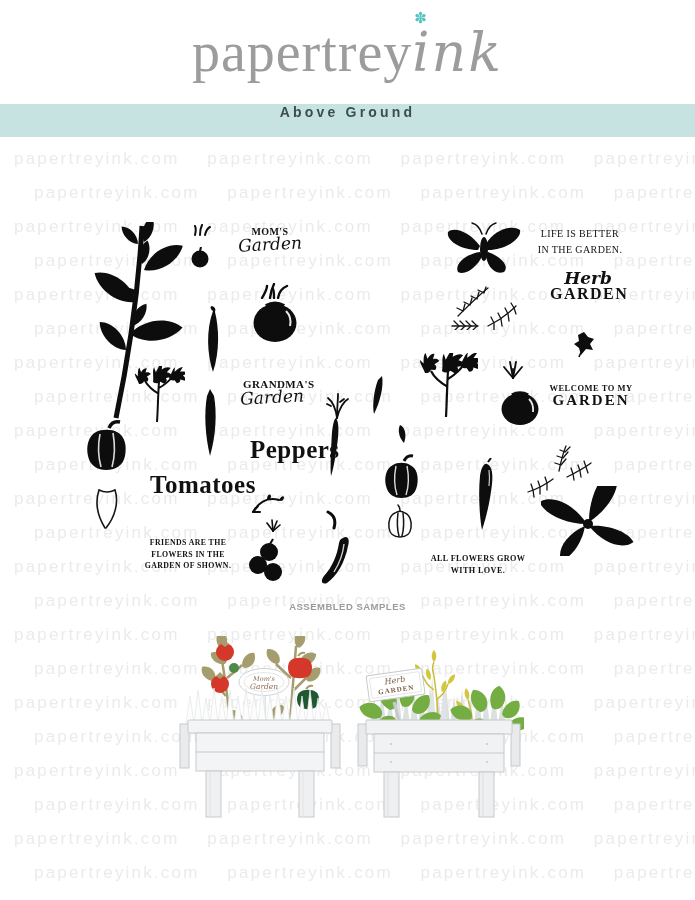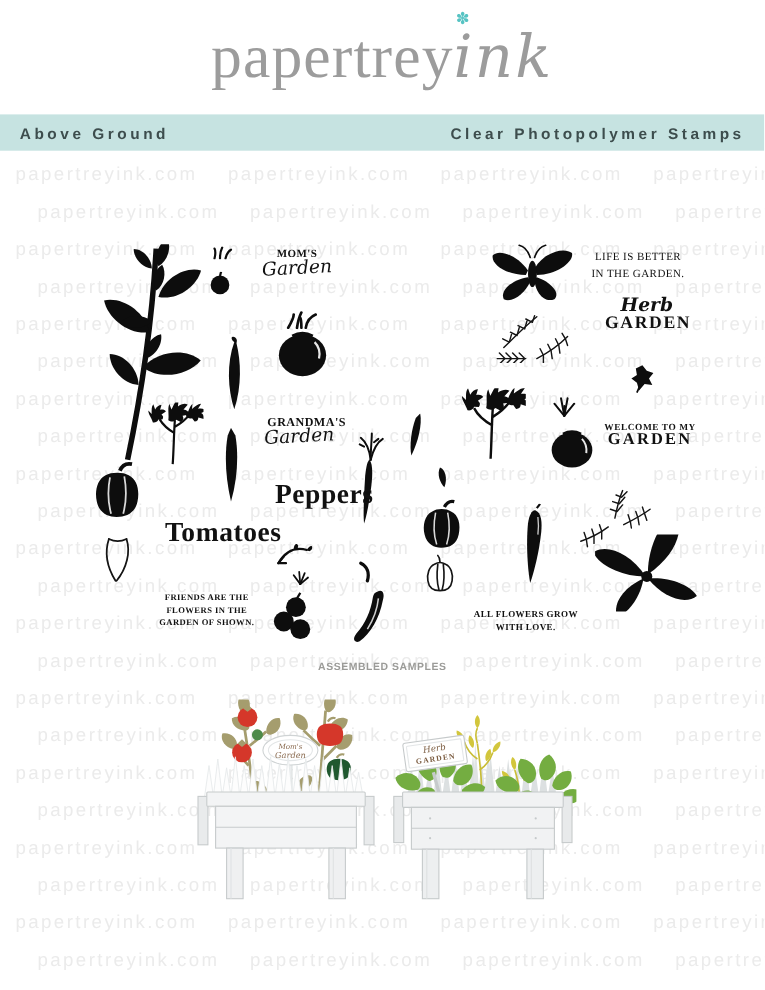--- a/index.html
+++ b/index.html
@@ -9,21 +9,21 @@
   .header{position:absolute;left:0;top:0;width:695px;height:104px;background:#fff;
           display:flex;align-items:center;justify-content:center;}
   .logo{display:flex;align-items:baseline;color:#9c9c9c;}
   .logo-serif{font-family:"Liberation Serif",serif;font-size:56px;letter-spacing:1px;}
   .logo-ink{position:relative;font-family:"DejaVu Serif",serif;font-style:italic;
             font-size:54px;letter-spacing:2px;}
   .logo-flower{position:absolute;left:2px;top:-12px;font-style:normal;font-size:15px;color:#56c3c3;}
   
   .banner{position:absolute;left:0;top:104px;width:695px;height:33px;background:#c6e3e1;
           display:flex;align-items:center;justify-content:space-between;box-sizing:border-box;
-          padding:0 18px;color:#3d4d4d;font-size:14px;font-weight:600;letter-spacing:3.2px;}
+          padding:0 18px;color:#3d4d4d;font-size:14px;font-weight:600;letter-spacing:3.2px;flex-direction:column;}
   
   .watermark{position:absolute;left:8px;top:142px;width:695px;height:758px;overflow:hidden;
              color:#ebebeb;font-size:17px;font-weight:500;letter-spacing:2.2px;pointer-events:none;}
   .wm-row{height:34px;line-height:34px;white-space:nowrap;}
   
   .stamp{position:absolute;}
   .stamp svg{display:block;}
   .txt{color:#111;text-align:center;}
   .serif{font-family:"Liberation Serif",serif;}
   .script{font-family:"DejaVu Serif",serif;font-style:italic;}
@@ -54,21 +54,20 @@
     <div class="logo">
       <span class="logo-serif">papertrey</span>
       <span class="logo-ink">
         <span class="logo-flower">✽</span><span>ink</span>
       </span>
     </div>
   </div>
 
   <div class="banner">
     <span>Above Ground</span>
-    <span>Clear Photopolymer Stamps</span>
   </div>
 
   <div class="watermark">
       <div class="wm-row" style="margin-left: 6px;">papertreyink.com&nbsp;&nbsp;&nbsp;&nbsp;papertreyink.com&nbsp;&nbsp;&nbsp;&nbsp;papertreyink.com&nbsp;&nbsp;&nbsp;&nbsp;papertreyink.com</div>
       <div class="wm-row" style="margin-left: 26px;">papertreyink.com&nbsp;&nbsp;&nbsp;&nbsp;papertreyink.com&nbsp;&nbsp;&nbsp;&nbsp;papertreyink.com&nbsp;&nbsp;&nbsp;&nbsp;papertreyink.com</div>
       <div class="wm-row" style="margin-left: 6px;">papertreyink.com&nbsp;&nbsp;&nbsp;&nbsp;papertreyink.com&nbsp;&nbsp;&nbsp;&nbsp;papertreyink.com&nbsp;&nbsp;&nbsp;&nbsp;papertreyink.com</div>
       <div class="wm-row" style="margin-left: 26px;">papertreyink.com&nbsp;&nbsp;&nbsp;&nbsp;papertreyink.com&nbsp;&nbsp;&nbsp;&nbsp;papertreyink.com&nbsp;&nbsp;&nbsp;&nbsp;papertreyink.com</div>
       <div class="wm-row" style="margin-left: 6px;">papertreyink.com&nbsp;&nbsp;&nbsp;&nbsp;papertreyink.com&nbsp;&nbsp;&nbsp;&nbsp;papertreyink.com&nbsp;&nbsp;&nbsp;&nbsp;papertreyink.com</div>
       <div class="wm-row" style="margin-left: 26px;">papertreyink.com&nbsp;&nbsp;&nbsp;&nbsp;papertreyink.com&nbsp;&nbsp;&nbsp;&nbsp;papertreyink.com&nbsp;&nbsp;&nbsp;&nbsp;papertreyink.com</div>
       <div class="wm-row" style="margin-left: 6px;">papertreyink.com&nbsp;&nbsp;&nbsp;&nbsp;papertreyink.com&nbsp;&nbsp;&nbsp;&nbsp;papertreyink.com&nbsp;&nbsp;&nbsp;&nbsp;papertreyink.com</div>

